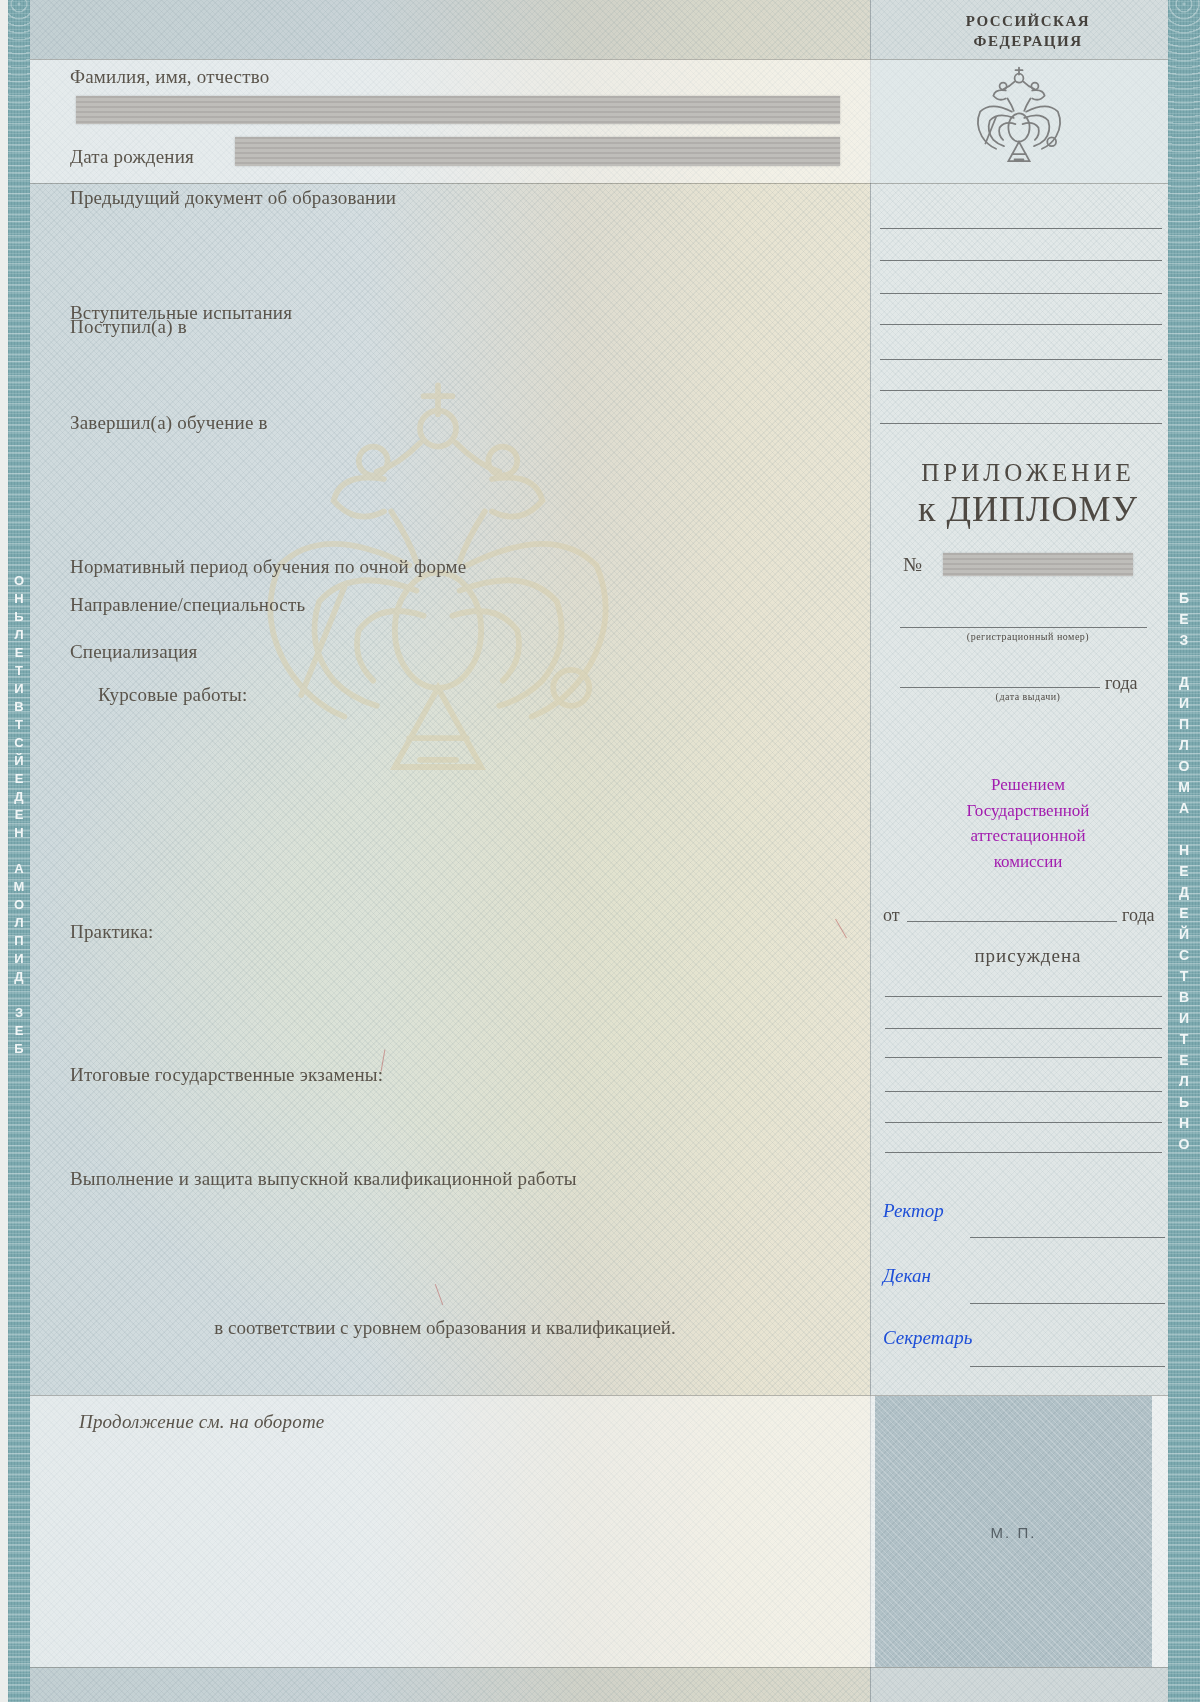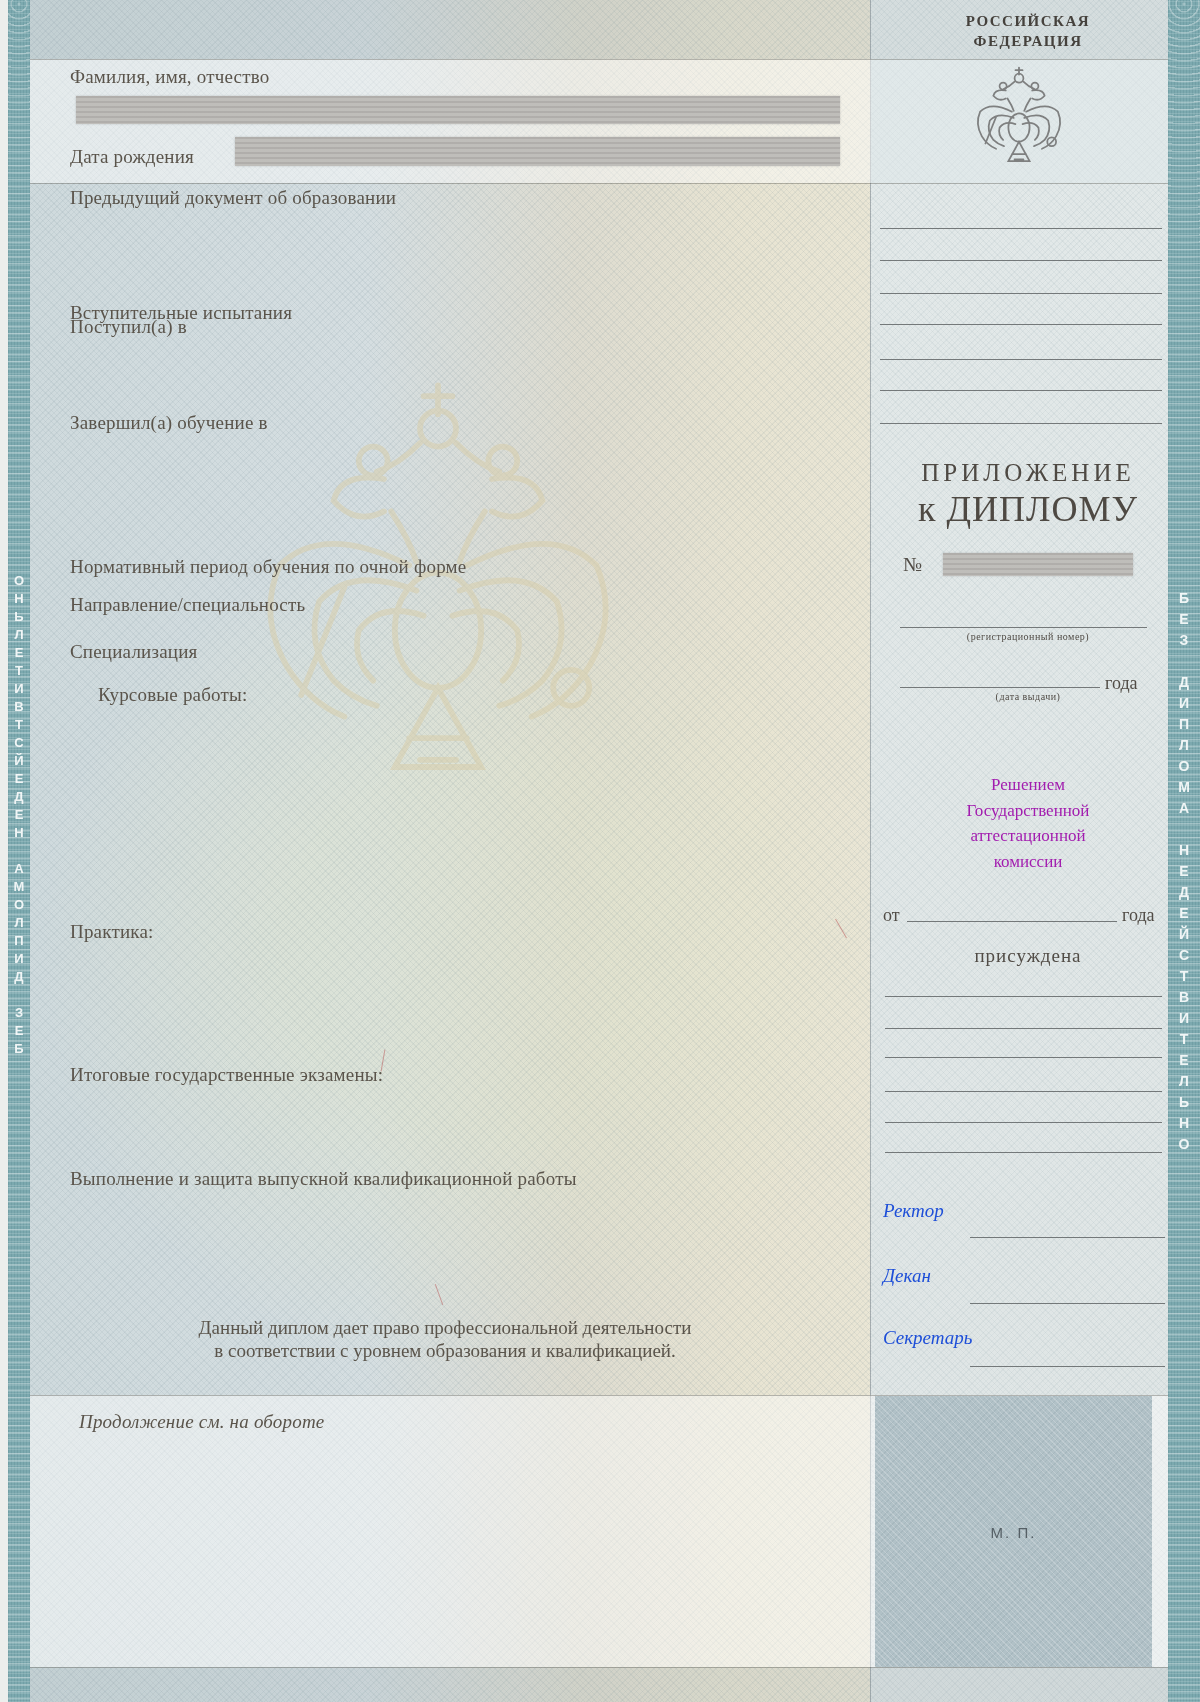--- a/index.html
+++ b/index.html
@@ -183,21 +183,20 @@
   <div class="abs lbl" style="left:70px;top:412px;">Завершил(а) обучение в</div>
   <div class="abs lbl" style="left:70px;top:556px;">Нормативный период обучения по очной форме</div>
   <div class="abs lbl" style="left:70px;top:594px;">Направление/специальность</div>
   <div class="abs lbl" style="left:70px;top:641px;">Специализация</div>
   <div class="abs lbl" style="left:78px;top:684px;margin-left:20px;">Курсовые работы:</div>
   <div class="abs lbl" style="left:70px;top:921px;">Практика:</div>
   <div class="abs lbl" style="left:70px;top:1064px;">Итоговые государственные экзамены:</div>
   <div class="abs lbl" style="left:70px;top:1168px;">Выполнение и защита выпускной квалификационной работы</div>
 
   <div class="abs statement" style="left:85px;top:1317px;width:720px;">
-    <div>Данный диплом дает право профессиональной деятельности</div>
     <div>в соответствии с уровнем образования и квалификацией.</div>
   </div>
   <div class="abs lbl ital" style="left:79px;top:1411px;">Продолжение см. на обороте</div>
 
   <div class="abs fiber" style="left:428px;top:1294px;transform:rotate(70deg);"></div>
   <div class="abs fiber" style="left:372px;top:1060px;transform:rotate(100deg);"></div>
   <div class="abs fiber" style="left:830px;top:928px;transform:rotate(60deg);"></div>
 
   <div class="abs rc-center country" style="top:11px;">
     <div>РОССИЙСКАЯ</div>

